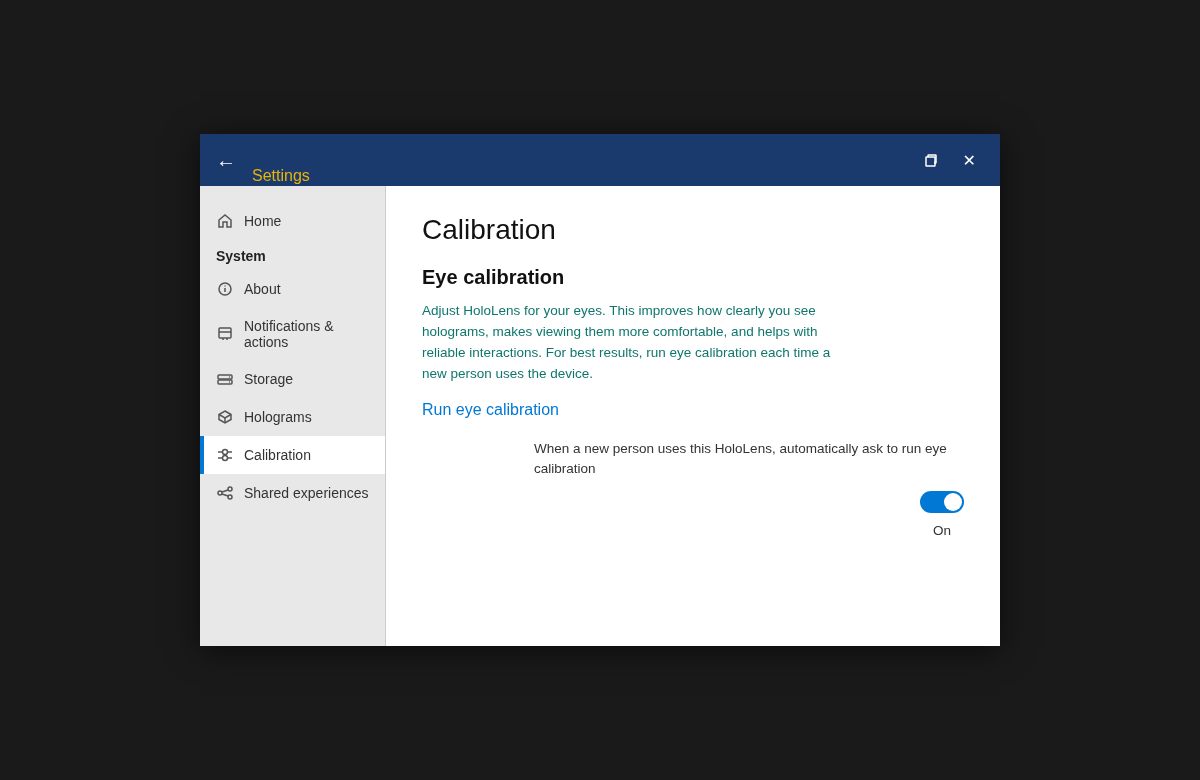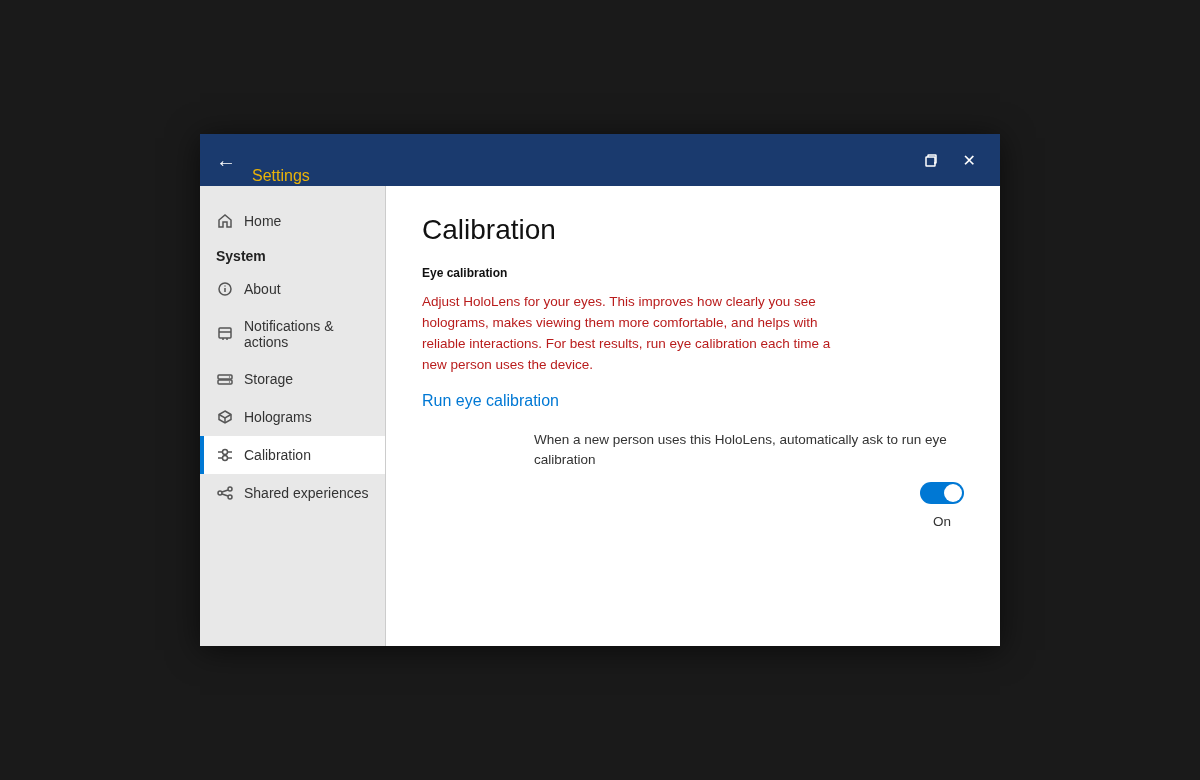--- a/index.html
+++ b/index.html
@@ -131,29 +131,29 @@
     }
 
     .content-title {
       font-size: 28px;
       font-weight: 300;
       color: #111;
       margin-bottom: 20px;
     }
 
     .section-title {
-      font-size: 12px;
+      font-size: 20px;
       font-weight: 600;
       color: #111;
       margin-bottom: 12px;
     }
 
     .description {
       font-size: 13.5px;
-      color: #b91c1c;
+      color: #0f766e;
       line-height: 1.55;
       margin-bottom: 16px;
       max-width: 430px;
     }
 
     .link-button {
       color: #0078d4;
       font-size: 16px;
       cursor: pointer;
       text-decoration: none;

